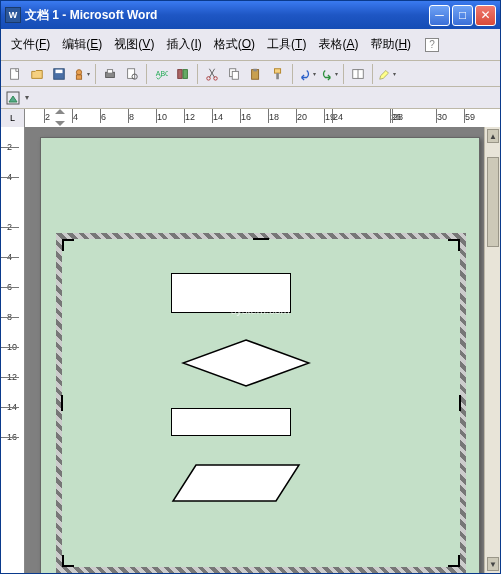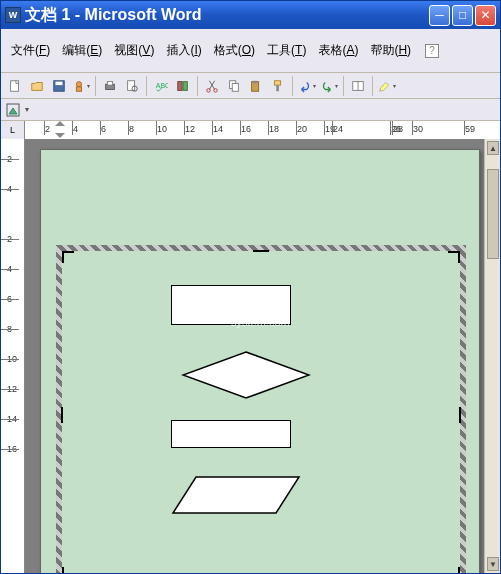--- a/index.html
+++ b/index.html
@@ -1,25 +1,25 @@
 <!DOCTYPE html>
 <html><head>
 <meta charset="utf-8">
 <style>
 * { box-sizing: border-box; margin: 0; padding: 0; }
 body { font-family: "SimSun", Tahoma, sans-serif; font-size: 12px; background: #fff; width: 501px; height: 574px; overflow: hidden; }
 .window { width: 501px; height: 574px; border: 1px solid #0a3a8c; background: #ece9d8; display: flex; flex-direction: column; }
 .titlebar { height: 28px; background: linear-gradient(to bottom, #3a7af0 0%, #1e56c4 50%, #154db5 100%); display: flex; align-items: center; padding: 0 4px; color: #fff; }
 .titlebar .app-icon { width: 16px; height: 16px; background: #2b579a; border: 1px solid #1a3a6a; margin-right: 4px; display: flex; align-items: center; justify-content: center; color: #fff; font-size: 9px; font-weight: bold; }
-.titlebar .title { flex: 1; font-size: 16px; font-weight: bold; }
+.titlebar .title { flex: 1; font-size: 12px; font-weight: bold; }
 .titlebar .win-btns { display: flex; gap: 2px; }
 .titlebar .win-btn { width: 21px; height: 21px; border: 1px solid #fff; border-radius: 3px; display: flex; align-items: center; justify-content: center; cursor: pointer; }
 .titlebar .win-btn.min, .titlebar .win-btn.max { background: linear-gradient(#6fa3f5,#3a6fd8); color: #fff; }
 .titlebar .win-btn.close { background: linear-gradient(#f07a6f,#d84a3a); color: #fff; }
-.menubar { height: 44px; background: #e9e8f0; display: flex; flex-wrap: wrap; align-items: center; padding: 2px 4px; border-bottom: 1px solid #bdb8a8; }
+.menubar { height: 32px; background: #e9e8f0; display: flex; flex-wrap: wrap; align-items: center; padding: 2px 4px; border-bottom: 1px solid #bdb8a8; }
 .menubar .menu-item { padding: 2px 6px; cursor: pointer; white-space: nowrap; }
 .menubar .hot { text-decoration: underline; }
 .menubar .q { width: 14px; height: 14px; margin-left: 8px; background: #fff; border: 1px solid #888; color: #888; text-align: center; line-height: 12px; font-size: 10px; }
 .toolbar { height: 26px; background: #e9e8f0; display: flex; align-items: center; padding: 0 4px; gap: 2px; border-bottom: 1px solid #bdb8a8; }
 .toolbar .sep { width: 1px; height: 20px; background: #bdb8a8; margin: 0 2px; }
 .toolbar .tb { width: 20px; height: 20px; display: flex; align-items: center; justify-content: center; cursor: pointer; border: 1px solid transparent; }
 .toolbar .tb svg { width: 14px; height: 14px; }
 .toolbar .tb .dd { font-size: 6px; color: #555; margin-left: 1px; }
 .toolbar2 { height: 22px; background: #e9e8f0; display: flex; align-items: center; padding: 0 4px; gap: 4px; border-bottom: 1px solid #bdb8a8; }
 .toolbar2 .sel { width: 16px; height: 16px; display:flex; align-items:center; justify-content:center; cursor:pointer; }
@@ -217,21 +217,21 @@
       <div class="tick" style="left:132px">10</div>
       <div class="tick" style="left:160px">12</div>
       <div class="tick" style="left:188px">14</div>
       <div class="tick" style="left:216px">16</div>
       <div class="tick" style="left:244px">18</div>
       <div class="tick" style="left:272px">20</div>
       <div class="tick" style="left:300px">19</div>
       <div class="tick" style="left:308px">24</div>
       <div class="tick" style="left:366px">26</div>
       <div class="tick" style="left:368px">28</div>
-      <div class="tick" style="left:388px">30</div>
+      <div class="tick" style="left:412px">30</div>
       <div class="tick" style="left:440px">59</div>
     </div>
   </div>
 
   <div class="editor-row">
     <div class="ruler-v">
       <div class="vtick" style="top:15px">2</div>
       <div class="vtick" style="top:45px">4</div>
       <div class="vtick" style="top:95px">2</div>
       <div class="vtick" style="top:125px">4</div>

